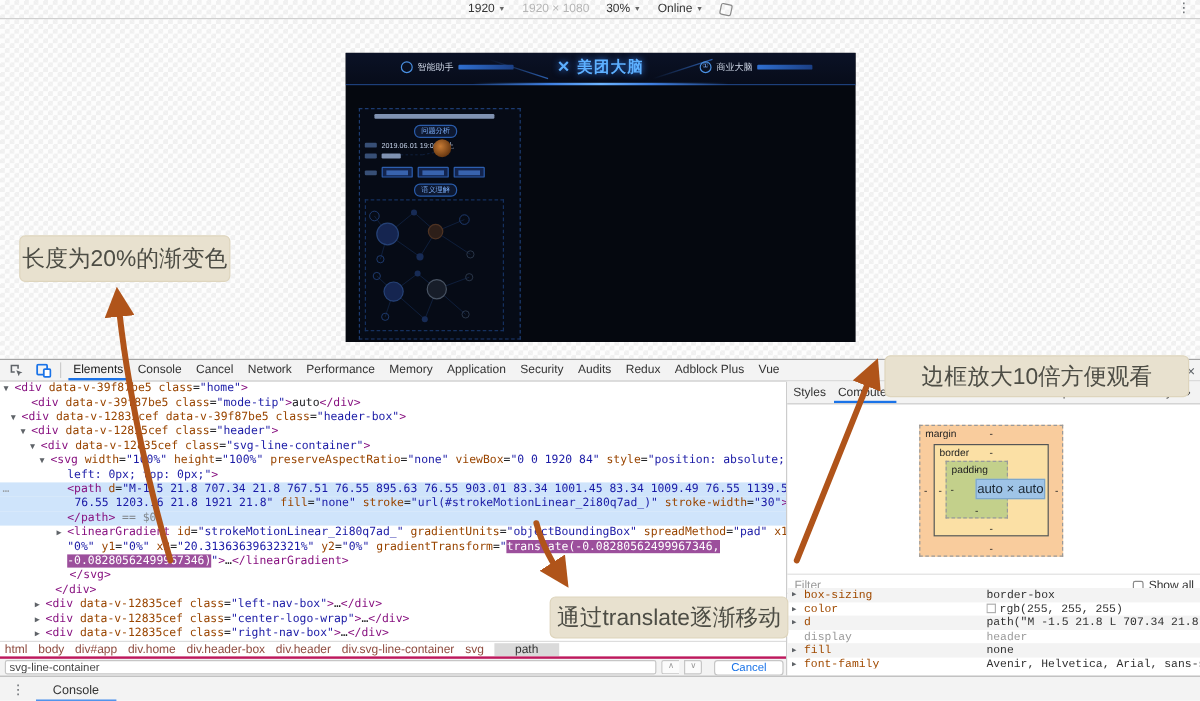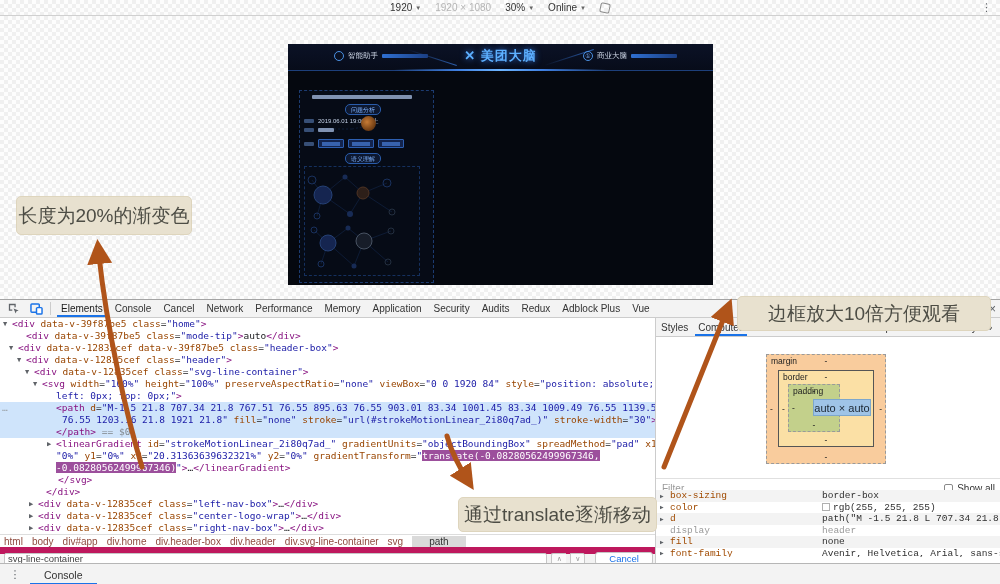--- a/index.html
+++ b/index.html
@@ -62,21 +62,21 @@
   .cline.sel { background:#cfe4fb; }
   .tri { position:absolute; top:0; font-size:7px; color:#5f6368; }
   .gut { position:absolute; left:2px; top:0; color:#9aa0a6; }
   .sg-t{color:#881280} .sg-a{color:#994500} .sg-v{color:#1a1aa6} .sg-p{color:#202124}
   .sg-g{color:#80868b} .sg-h{background:#9c4f9c; color:#fff;}
 
   .crumbs { position:absolute; left:0; top:234px; width:657px; height:13px; background:#fff; border-top:1px solid #ddd;
     display:flex; align-items:center; gap:9px; padding-left:4px; font-size:10px; color:#8f4b3f; white-space:nowrap; overflow:hidden; }
   .crumb.selected { background:#dadada; color:#333; padding:0 17px; }
 
-  .findbar { position:absolute; left:0; top:247px; width:657px; height:16px; background:#f3f3f3; border-top:7px solid #be185d;
+  .findbar { position:absolute; left:0; top:247px; width:657px; height:16px; background:#f3f3f3; border-top:2px solid #be185d;
     display:flex; align-items:center; padding:0 4px; gap:4px; }
   .find-input { width:545px; height:12px; border:1px solid #c6c6c6; background:#fff; font-size:9.5px; color:#444;
     font-family:"Liberation Sans",sans-serif; padding:0 3px; border-radius:2px; }
   .navbtn { width:15px; height:12px; border:1px solid #c6c6c6; background:#fbfbfb; color:#9a9a9a; font-size:7px;
     line-height:10px; text-align:center; }
   .navbtn.left { border-radius:2px 0 0 2px; border-right:none; }
   .navbtn.right { border-radius:0 2px 2px 0; }
   .cancel-btn { margin-left:6px; width:58px; height:13px; border:1px solid #c6c6c6; background:#fff; border-radius:3px;
     color:#1a73e8; font-size:9.5px; text-align:center; line-height:12px; }
 

